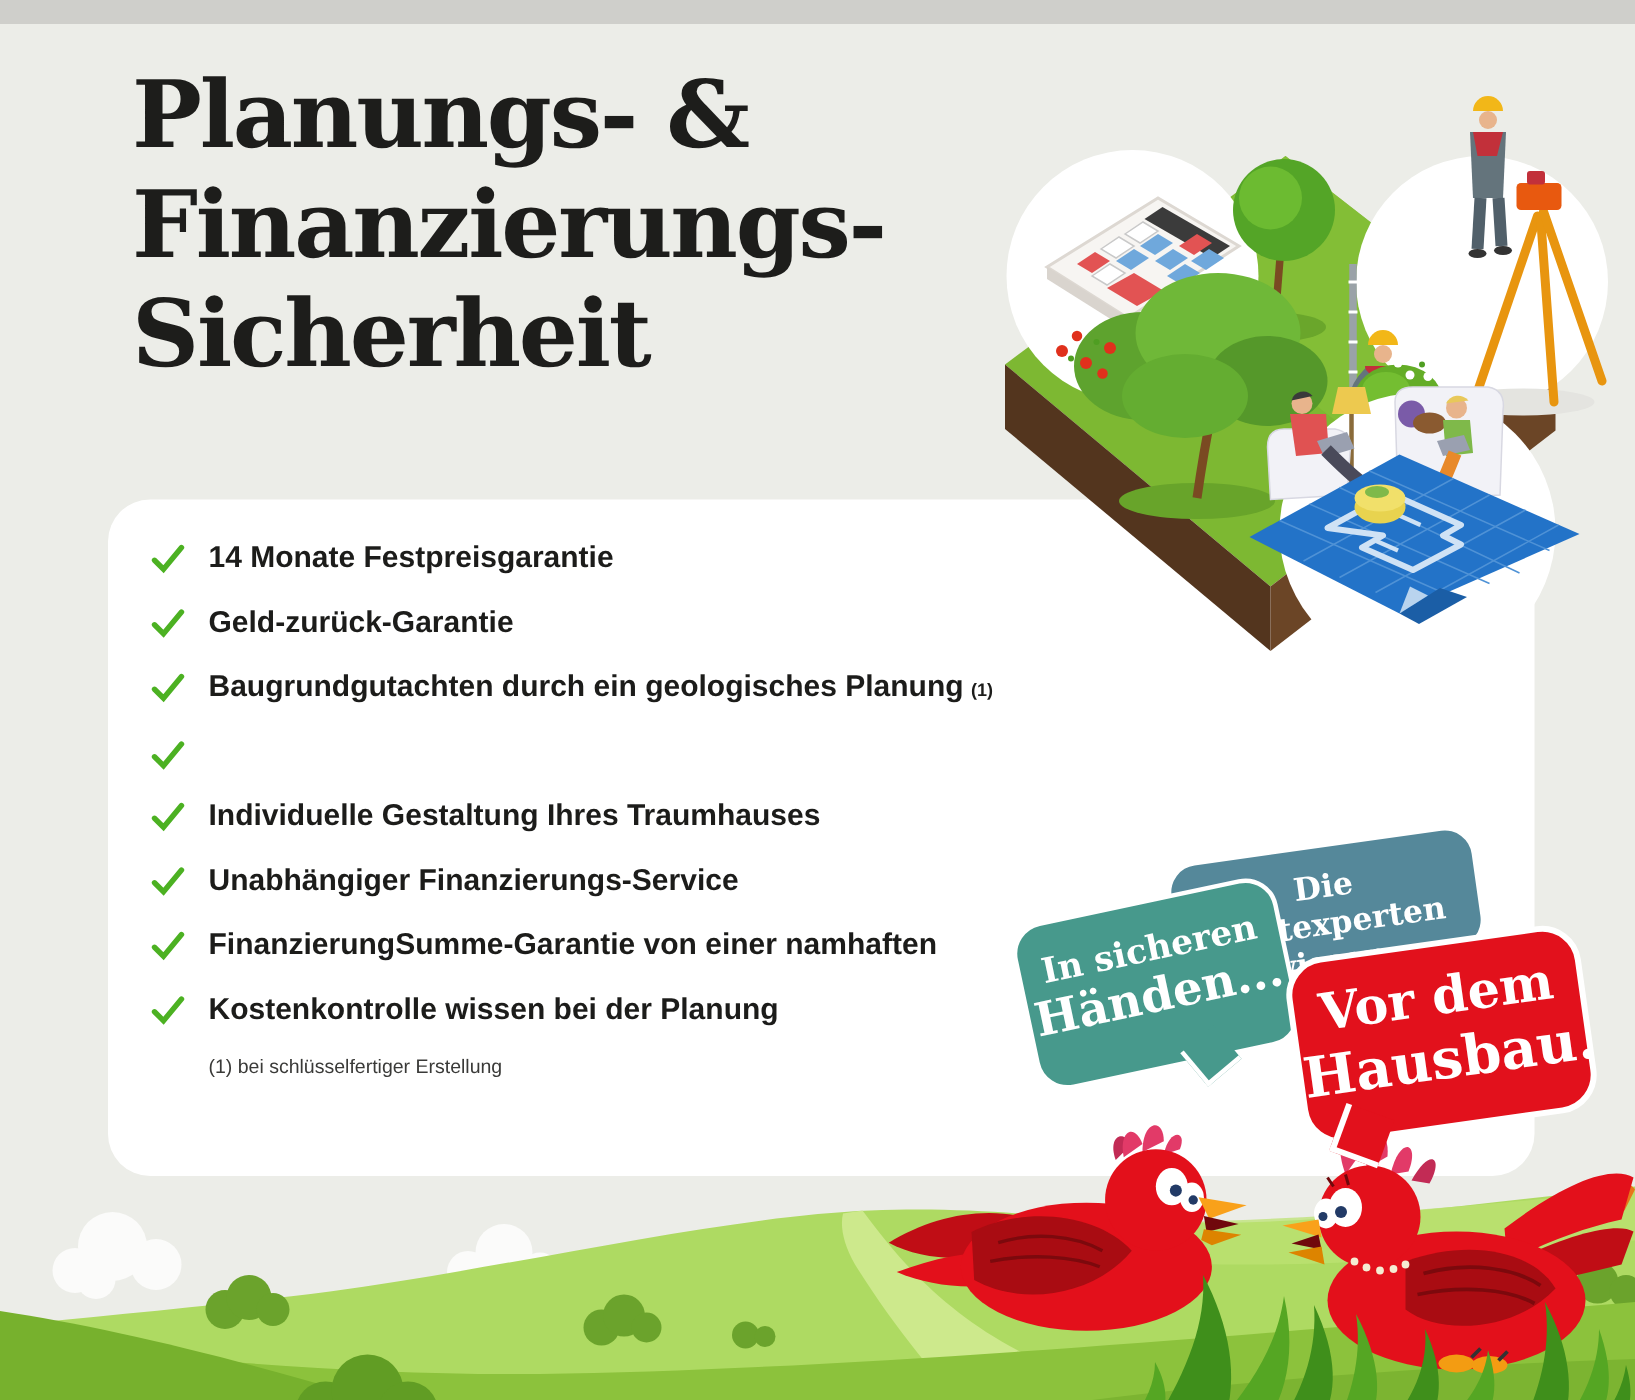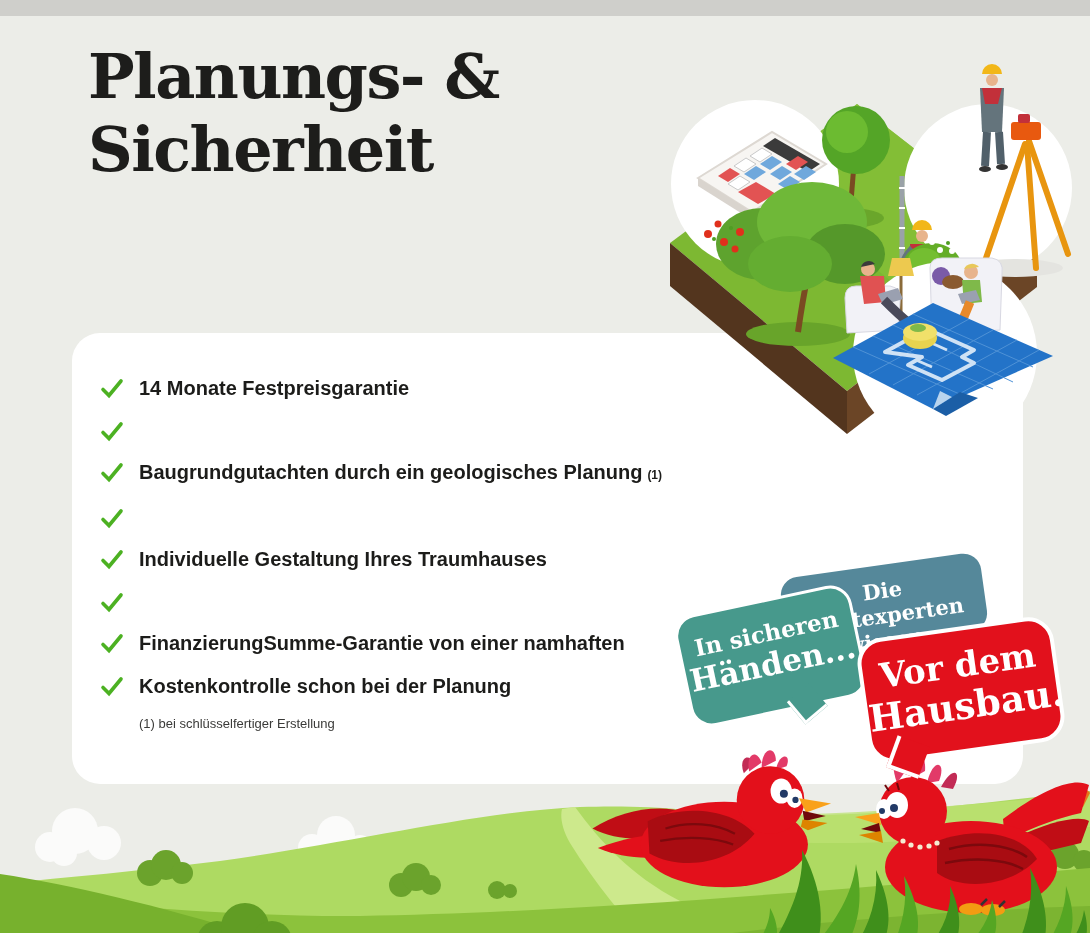--- a/index.html
+++ b/index.html
@@ -13,21 +13,21 @@
     position:absolute; left:88px; top:24px; z-index:8;
     font-family:"DejaVu Serif", serif; font-weight:bold;
     font-size:62px; line-height:73px; letter-spacing:-1.5px; color:#1D1D1B;
   }
   .title span { display:block; }
   
   .card {
     position:absolute; left:72px; top:317px; width:951px; height:451px;
     background:#FFFFFF; border-radius:28px; z-index:10;
   }
-  .checklist { padding:42px 0 0 28px; width:640px; }
+  .checklist { padding:26px 0 0 28px; width:640px; }
   .check-row { display:flex; align-items:flex-start; gap:15px; margin-bottom:16px; }
   .check-row .check-icon { flex:0 0 24px; height:24px; margin-top:1px; }
   .check-row .item-text {
     font-size:20px; font-weight:bold; color:#1C1C1A; line-height:27px; max-width:560px;
   }
   .item-sup { font-size:12px; font-weight:bold; color:#1C1C1A; margin-left:5px; }
   .item-line2 { display:block; }
   .item-line2:empty { display:none; }
   .footnote { margin:14px 0 0 39px; font-size:13px; color:#3A3A38; }
   
@@ -71,20 +71,21 @@
   }
   .bubble span { display:block; }
 </style>
 </head>
 <body>
 
 <div class="page">
 
   <h1 class="title">
     <span>Planungs- &amp;</span>
+    <span>Finanzierungs-</span>
     <span>Sicherheit</span>
   </h1>
 
   <svg class="landscape" viewBox="0 0 1090 178" preserveAspectRatio="none" aria-hidden="true">
     <g>
       <circle cx="50" cy="76" r="15" fill="#FBFBFA"></circle>
         <circle cx="75" cy="60" r="23" fill="#FBFBFA"></circle>
       <circle cx="104" cy="72" r="17" fill="#FBFBFA"></circle>
         <circle cx="64" cy="82" r="13" fill="#FBFBFA"></circle>
     </g>
@@ -274,20 +275,21 @@
         <svg class="check-icon" viewBox="0 0 24 24">
             <path d="M3 13.5 L9 19.5 L21 5" fill="none" stroke="#4CB122" stroke-width="3.6" stroke-linecap="round"></path>
           </svg>
         <div class="item-text"><span>14 Monate Festpreisgarantie</span></div>
       </div>
 
       <div class="check-row">
         <svg class="check-icon" viewBox="0 0 24 24">
             <path d="M3 13.5 L9 19.5 L21 5" fill="none" stroke="#4CB122" stroke-width="3.6" stroke-linecap="round"></path>
           </svg>
+        <div class="item-text"><span>Geld-zurück-Garantie</span></div>
       </div>
 
       <div class="check-row">
         <svg class="check-icon" viewBox="0 0 24 24">
             <path d="M3 13.5 L9 19.5 L21 5" fill="none" stroke="#4CB122" stroke-width="3.6" stroke-linecap="round"></path>
           </svg>
         <div class="item-text"><span>Baugrundgutachten durch ein geologisches Planung</span><span class="item-sup">(1)</span></div>
       </div>
 
       <div class="check-row">
@@ -300,36 +302,37 @@
         <svg class="check-icon" viewBox="0 0 24 24">
             <path d="M3 13.5 L9 19.5 L21 5" fill="none" stroke="#4CB122" stroke-width="3.6" stroke-linecap="round"></path>
           </svg>
         <div class="item-text"><span>Individuelle Gestaltung Ihres Traumhauses</span></div>
       </div>
 
       <div class="check-row">
         <svg class="check-icon" viewBox="0 0 24 24">
             <path d="M3 13.5 L9 19.5 L21 5" fill="none" stroke="#4CB122" stroke-width="3.6" stroke-linecap="round"></path>
           </svg>
+        <div class="item-text"><span>Unabhängiger Finanzierungs-Service</span></div>
       </div>
 
       <div class="check-row">
         <svg class="check-icon" viewBox="0 0 24 24">
             <path d="M3 13.5 L9 19.5 L21 5" fill="none" stroke="#4CB122" stroke-width="3.6" stroke-linecap="round"></path>
           </svg>
         <div class="item-text">
           <span>FinanzierungSumme-Garantie von einer namhaften</span>
         </div>
       </div>
 
       <div class="check-row">
         <svg class="check-icon" viewBox="0 0 24 24">
             <path d="M3 13.5 L9 19.5 L21 5" fill="none" stroke="#4CB122" stroke-width="3.6" stroke-linecap="round"></path>
           </svg>
-        <div class="item-text"><span>Kostenkontrolle schon bei der Planung</span></div>
+        <div class="item-text"><span>Kostenkontrolle wissen bei der Planung</span></div>
       </div>
 
       <div class="footnote">(1) bei schlüsselfertiger Erstellung</div>
     </div>
   </div>
 
   <div class="bubble bubble-experts">
     <span>Die Nestexperten</span>
     <span>wissen:</span>
   </div>

